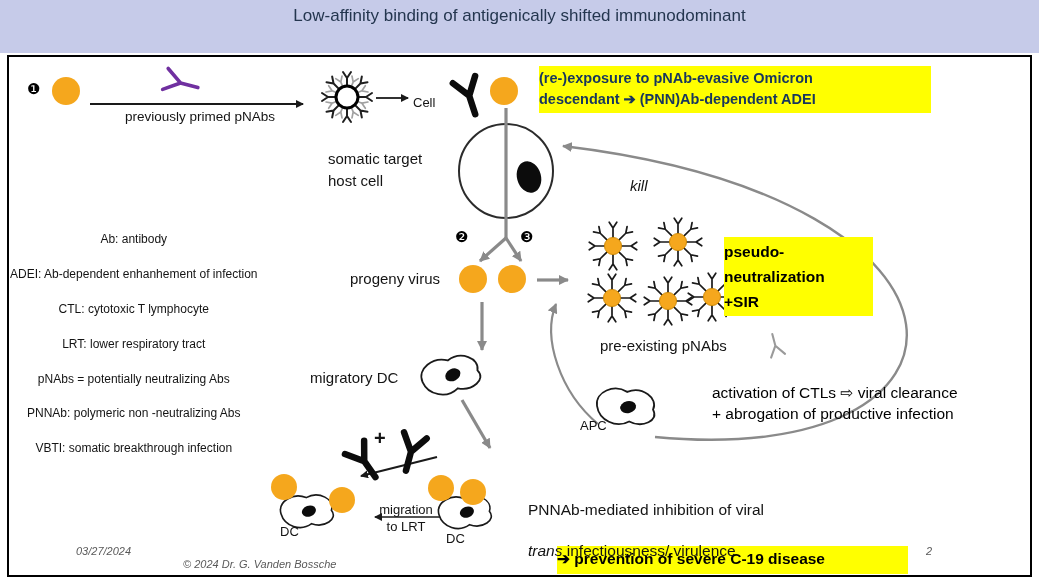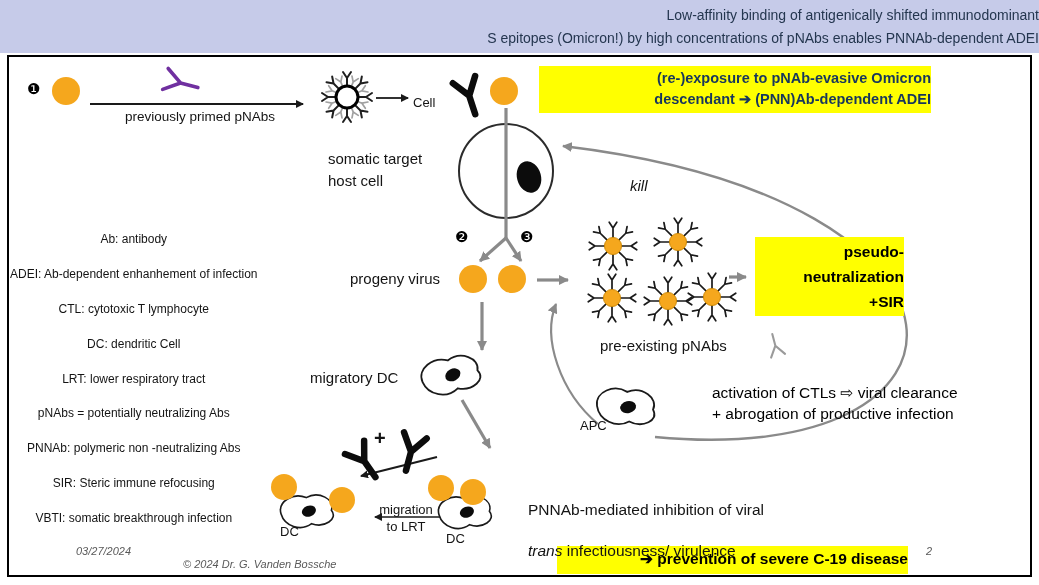--- a/index.html
+++ b/index.html
@@ -1,41 +1,40 @@
 <!DOCTYPE html>
 <html><head>
 <meta charset="utf-8">
 <style>
   * { margin:0; padding:0; box-sizing:border-box; }
   html,body { width:1039px; height:585px; }
   body { font-family:"Liberation Sans", sans-serif; background:#fff; }
   .slide { position:relative; width:1039px; height:585px; background:#fff; overflow:hidden; }
   .title-bar { position:absolute; left:0; top:0; width:1039px; height:53px;
-               background:#c6cbe9; color:#24364f; text-align:right;
-               padding-top:4px; font-size:14px; line-height:23px; }
+               background:#c6cbe9; color:#24364f; text-align:center;
+               padding-top:4px; font-size:17px; line-height:23px; }
   .main-box { position:absolute; left:7px; top:55px; width:1025px; height:522px;
               border:2px solid #000; }
   svg.art { position:absolute; left:0; top:0; width:1039px; height:585px; }
   .lbl { position:absolute; color:#141414; font-size:15px; line-height:20px; white-space:pre-line; }
   .yellow-box { position:absolute; background:#ffff00; font-weight:bold;
-                text-align:right; white-space:pre-line; color:#000; }
+                text-align:left; white-space:pre-line; color:#000; }
   .marker-num { position:absolute; font-size:15px; color:#000; }
   .footer-txt { position:absolute; font-size:11px; color:#595959;font-style:italic; }
   .red { color:#000000; }
   .navy { color:#17365d; }
   .italic { font-style:italic; }
 </style>
 </head>
 <body>
 
 <div class="slide">
 
   <div class="title-bar">
     <div>Low-affinity binding of antigenically shifted immunodominant</div>
-    <div>S epitopes (Omicron!) by high concentrations of pNAbs enables PNNAb-dependent ADEI</div>
   </div>
 
   <div class="main-box"></div>
 
   <svg class="art" viewBox="0 0 1039 585">
     <defs>
       <marker id="mgray" markerWidth="12" markerHeight="10" refX="9" refY="5" orient="auto" markerUnits="userSpaceOnUse">
         <path d="M0,0 L10,5 L0,10 Z" fill="#8a8a8a"></path>
       </marker>
       <marker id="mblack" markerWidth="10" markerHeight="8" refX="7" refY="4" orient="auto" markerUnits="userSpaceOnUse">
@@ -123,21 +122,21 @@
 
     <use href="#abY" transform="translate(177,82) rotate(-75) scale(1.2)" stroke="#7030a0" stroke-width="3"></use>
     <use href="#abY" transform="translate(468,92) rotate(-18) scale(1.3)" stroke="#0c0c0c" stroke-width="5"></use>
     <use href="#abY" transform="translate(362,458) rotate(-35) scale(1.3)" stroke="#0c0c0c" stroke-width="5"></use>
     <use href="#abY" transform="translate(412,448) rotate(15) scale(1.3)" stroke="#0c0c0c" stroke-width="5"></use>
     <use href="#abY" transform="translate(776,348) rotate(165) scale(0.8)" stroke="#9a9a9a" stroke-width="2.6"></use>
   </svg>
 
   <div class="yellow-box navy" style="left:539px; top:66px; width:392px; height:47px; font-size:14.5px; line-height:21px; padding-top:2px;">(re-)exposure to pNAb-evasive Omicron
 descendant ➔ (PNN)Ab-dependent ADEI</div>
-  <div class="yellow-box" style="left:755px; top:237px; width:149px; height:79px; font-size:15.5px; line-height:25px; padding-top:2px;">pseudo-
+  <div class="yellow-box" style="left:724px; top:237px; width:149px; height:79px; font-size:15.5px; line-height:25px; padding-top:2px;">pseudo-
 neutralization
 +SIR</div>
   <div class="yellow-box" style="left:527px; top:546px; width:351px; height:28px; font-size:15.5px; line-height:26px;margin-left:30px;">➔ prevention of severe C-19 disease</div>
 
   <span class="marker-num" style="left:27px; top:80px;">❶</span>
   <span class="marker-num" style="left:455px; top:228px;">❷</span>
   <span class="marker-num" style="left:520px; top:228px;">❸</span>
 
   <div class="lbl" style="left:95px; top:107px; width:210px; text-align:center; font-size:13.5px;">previously primed pNAbs</div>
   <div class="lbl" style="left:413px; top:93px; font-size:13px;">Cell</div>
@@ -157,25 +156,23 @@
   <div class="lbl" style="left:446px; top:529px; font-size:13px;">DC</div>
   <div class="lbl" style="left:528px; top:500px; font-size:15.5px;">PNNAb-mediated inhibition of viral</div>
   <div class="lbl" style="left:528px; top:521px; font-size:15.5px;">
     <i class="italic">trans</i><span> infectiousness/ virulence</span>
   </div>
 
   <div class="lbl" style="left:10px; top:214px; font-size:12px; line-height:17.4px;text-align:center;">
     <div>Ab: antibody</div>
     <div>ADEI: Ab-dependent enhanhement of infection</div>
     <div>CTL: cytotoxic T lymphocyte</div>
-    <div>DC: dendritic Cell</div>
     <div>LRT: lower respiratory tract</div>
     <div>pNAbs = potentially neutralizing Abs</div>
     <div>PNNAb: polymeric non -neutralizing Abs</div>
-    <div>SIR: Steric immune refocusing</div>
     <div>VBTI: somatic breakthrough infection</div>
   </div>
 
   <div class="footer-txt" style="left:76px; top:545px;">03/27/2024</div>
   <div class="footer-txt" style="left:183px; top:558px;">© 2024 Dr. G. Vanden Bossche</div>
   <div class="footer-txt" style="left:926px; top:545px;">2</div>
 
 </div>
 
 </body></html>

